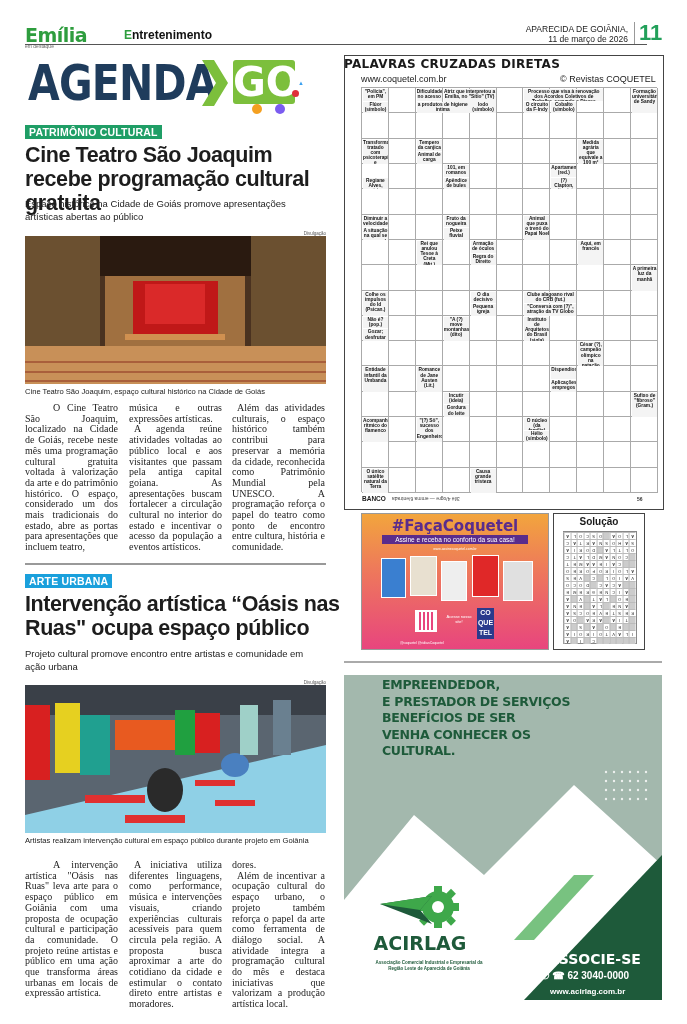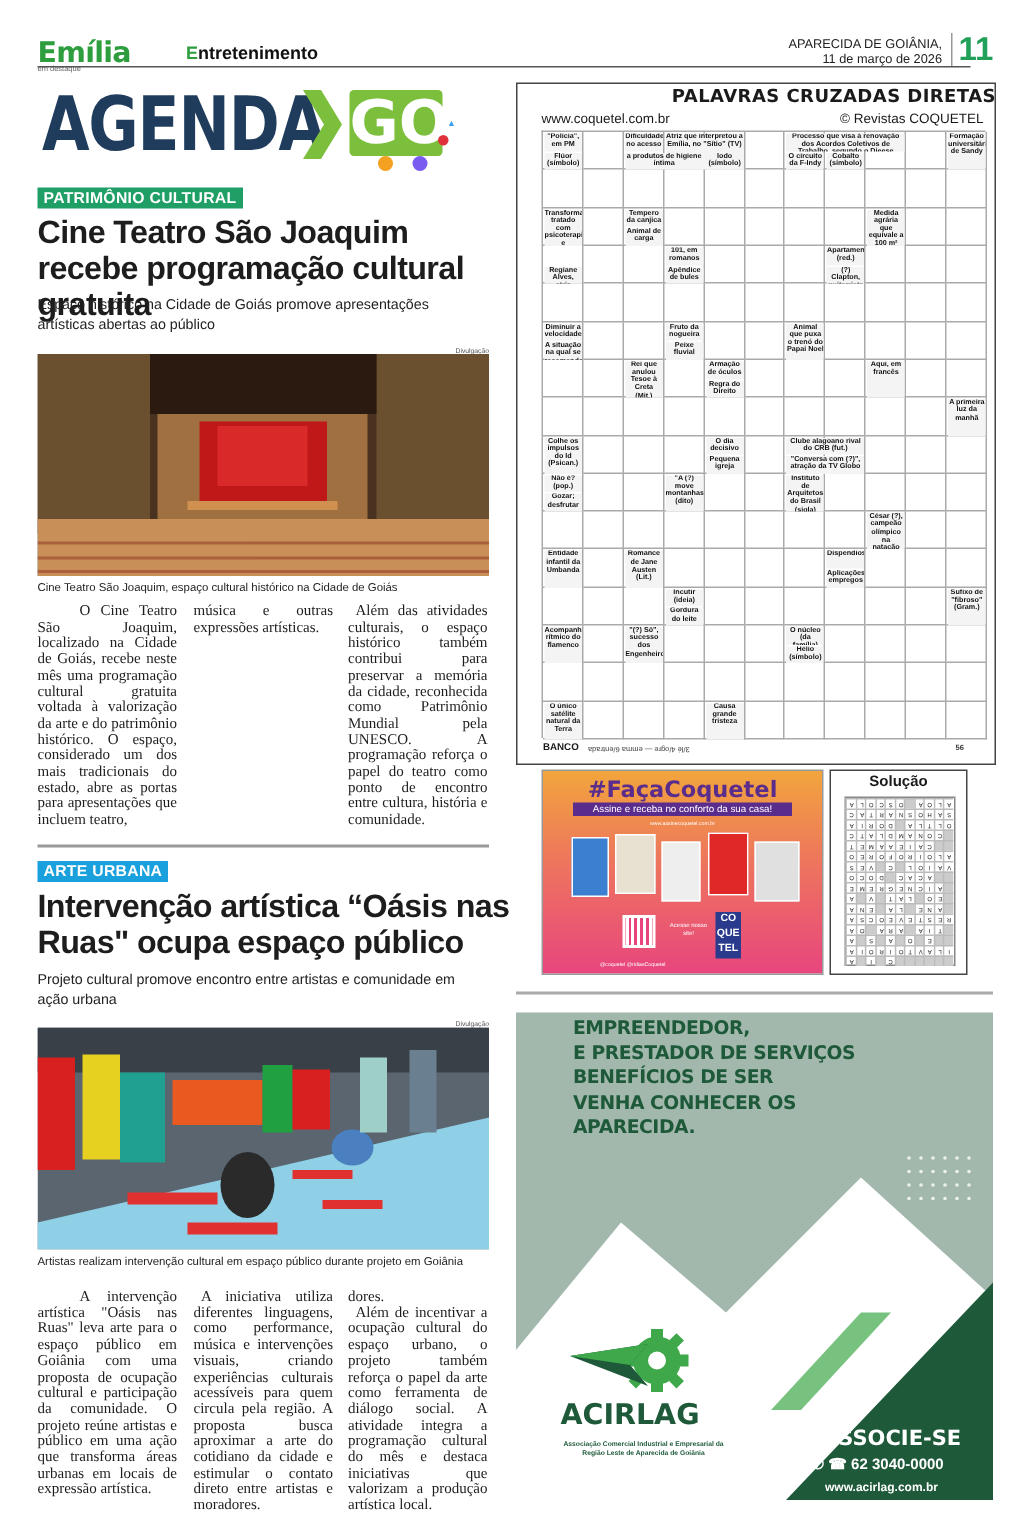--- a/index.html
+++ b/index.html
@@ -28,21 +28,21 @@
   .caption { font-size: 7.6px; color: #222; }
   .col { font-family: "Liberation Serif", serif; font-size: 10px; line-height: 10.7px; text-align: justify; color: #1d1d1d; width: 93px; }
   .col p { text-indent: 0; }
   .col p.ind { text-indent: 28px; }
   .col p.ind2 { text-indent: 5px; }
   .divider { height: 2px; background: #999; }
   
   .photo { overflow: hidden; }
   
   .xw { left: 344px; top: 55px; width: 320px; height: 455px; border: 1px solid #444; }
-  .xw-title { left: 344px; top: 57px; width: 320px; text-align: right; font-size: 12px; font-weight: bold; font-family: "DejaVu Sans", sans-serif; letter-spacing: 0.3px; }
+  .xw-title { left: 344px; top: 57px; width: 320px; text-align: left; font-size: 12px; font-weight: bold; font-family: "DejaVu Sans", sans-serif; letter-spacing: 0.3px; }
   .xw-site { left: 361px; top: 74px; font-size: 9px; }
   .xw-copy { left: 560px; top: 74px; font-size: 9px; }
   .grid { left: 361px; top: 87px; width: 296px; height: 405px; }
   .cell { position: absolute; border-right: 1px solid #aaa; border-bottom: 1px solid #aaa; }
   .clue { position: absolute; font-size: 4.8px; font-weight: bold; line-height: 5.2px; text-align: center; color: #111; background: #f4f4f4; font-family: "Liberation Sans Narrow", "Liberation Sans", sans-serif; overflow: hidden; }
   .banco { left: 362px; top: 495px; font-size: 6.5px; font-weight: bold; }
   .banco-txt { left: 392px; top: 496px; font-size: 5px; color: #444; transform: scaleY(-1) scaleX(-1); }
   .pzl-num { left: 637px; top: 496px; font-size: 5px; font-weight: bold; color: #333; }
   
   .promo { left: 361px; top: 513px; width: 188px; height: 137px; background: linear-gradient(180deg,#f2a53d 0%, #ee7a5a 40%, #e8457e 100%); border: 1px solid #999; }
@@ -113,20 +113,21 @@
       <rect x="0" y="144" width="301" height="2"></rect>
   </g>
 </svg>
 <div class="abs caption" style="left:25px;top:387px;">Cine Teatro São Joaquim, espaço cultural histórico na Cidade de Goiás</div>
 
 <div class="abs col" style="left:25px;top:403px;">
     <p class="ind">O Cine Teatro São Joaquim, localizado na Cidade de Goiás, recebe neste mês uma programação cultural gratuita voltada à valorização da arte e do patrimônio histórico. O espaço, considerado um dos mais tradicionais do estado, abre as portas para apresentações que incluem teatro,</p>
   </div>
 <div class="abs col" style="left:129px;top:403px;">
     <p>música e outras expressões artísticas.</p>
+    <p class="ind2">A agenda reúne atividades voltadas ao público local e aos visitantes que passam pela antiga capital goiana. As apresentações buscam fortalecer a circulação cultural no interior do estado e incentivar o acesso da população a eventos artísticos.</p>
   </div>
 <div class="abs col" style="left:232px;top:403px;">
     <p class="ind2">Além das atividades culturais, o espaço histórico também contribui para preservar a memória da cidade, reconhecida como Patrimônio Mundial pela UNESCO. A programação reforça o papel do teatro como ponto de encontro entre cultura, história e comunidade.</p>
   </div>
 
 <div class="abs divider" style="left:25px;top:563px;width:301px;"></div>
 
 <div class="abs kicker k-blue" style="left:25px;top:574px;">ARTE URBANA</div>
 <div class="abs headline" style="left:25px;top:592px;width:315px;">Intervenção artística “Oásis nas Ruas" ocupa espaço público</div>
 <div class="abs deck" style="left:25px;top:647px;width:300px;">Projeto cultural promove encontro entre artistas e comunidade em ação urbana</div>
@@ -631,21 +632,21 @@
         <circle cx="294" cy="124" r="1.2"></circle>
         <circle cx="302" cy="124" r="1.2"></circle>
     </g>
   </svg>
 </div>
 <div class="abs ad-text" id="ad-text">
     <div>EMPREENDEDOR,</div>
     <div>E PRESTADOR DE SERVIÇOS</div>
     <div>BENEFÍCIOS DE SER</div>
     <div>VENHA CONHECER OS</div>
-    <div>APARECIDA.</div>
+    <div>CULTURAL.</div>
   </div>
 <svg class="abs" style="left:380px;top:884px;" width="80" height="46" viewBox="0 0 80 46">
   <circle cx="58" cy="23" r="16" fill="#3ea84a"></circle>
   <g fill="#3ea84a">
       <rect x="54" y="2" width="8" height="6"></rect>
       <rect x="54" y="38" width="8" height="6"></rect>
       <rect x="37" y="19" width="6" height="8"></rect>
       <rect x="73" y="19" width="6" height="8"></rect>
       <rect x="68" y="6" width="7" height="7" transform="rotate(45 71 9)"></rect>
       <rect x="68" y="33" width="7" height="7" transform="rotate(45 71 36)"></rect>

